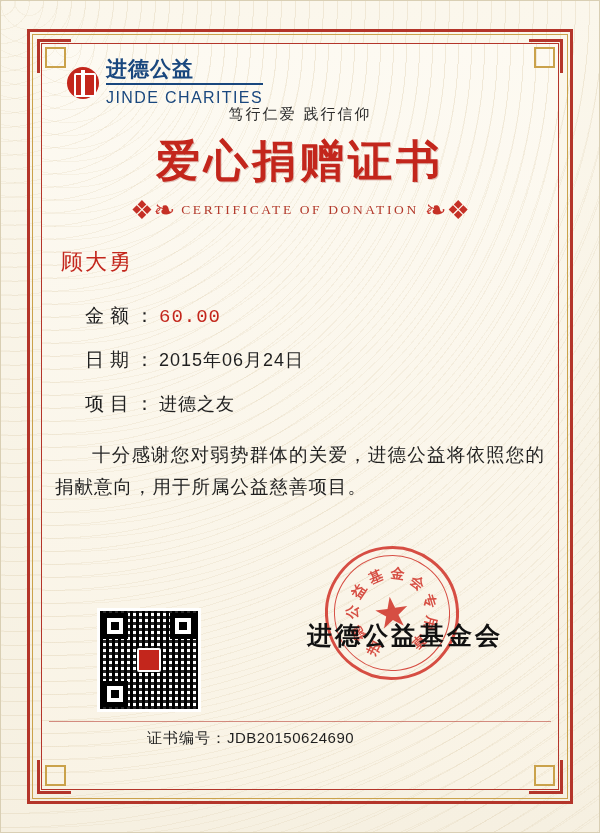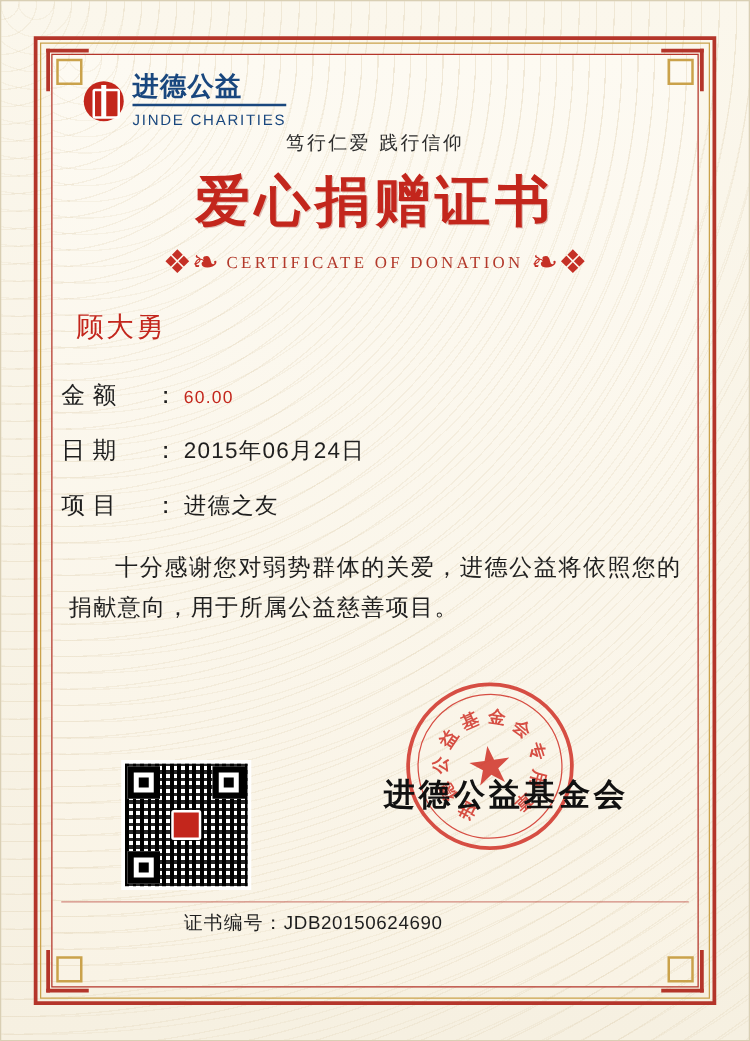--- a/index.html
+++ b/index.html
@@ -79,21 +79,21 @@
   }
   .logo-mark:after{
     content:"";position:absolute;left:14px;top:3px;width:4px;height:26px;
     background:#fff;
   }
   .logo-txt-cn{
     color:#19477e;font-size:21px;font-weight:bold;letter-spacing:1px;
     line-height:1;
   }
   .logo-txt-en{
-    color:#19477e;font-size:12px;letter-spacing:1.4px;margin-top:4px;
+    color:#19477e;font-size:16px;letter-spacing:1.4px;margin-top:4px;
     font-family:"Liberation Sans",sans-serif;
   }
   .logo-underline{
     height:2px;background:#19477e;margin-top:3px;width:100%;
   }
 
   .motto{
     text-align:center;margin-top:54px;
     color:#2d2d2d;font-size:15px;letter-spacing:2px;
   }
@@ -110,28 +110,28 @@
     font-family:"Liberation Serif",serif;
     padding:0 6px;
   }
   .flourish{color:#c3261c;font-size:26px;line-height:1;opacity:.95;}
 
   .donor{
     margin-top:24px;margin-left:12px;
     color:#c3261c;font-size:22px;letter-spacing:2px;
   }
 
-  .fields{margin-top:26px;}
+  .fields{margin-top:26px;margin-left:12px;text-align:right;}
   .field{
     display:flex;align-items:baseline;
     font-size:19px;color:#1f1f1f;margin-bottom:18px;letter-spacing:1px;
   }
   .field-label{width:74px;flex:none;letter-spacing:6px;}
   .field-colon{margin-right:4px;}
-  .amount{color:#c3261c;font-size:14px;font-family:Liberation Sans, sans-serif;}
+  .amount{color:#c3261c;font-size:19px;font-family:Liberation Mono, monospace;}
   .field-value{font-size:18px;}
   .field-value.num{font-family:"Liberation Sans",sans-serif;}
 
   .body-text{
     margin-top:22px;margin-left:6px;margin-right:6px;
     font-size:18.5px;color:#1f1f1f;line-height:1.75;
     letter-spacing:1px;
     text-align:justify;
   }
   .body-text p{margin:0 0 10px 0;text-indent:2em;}

